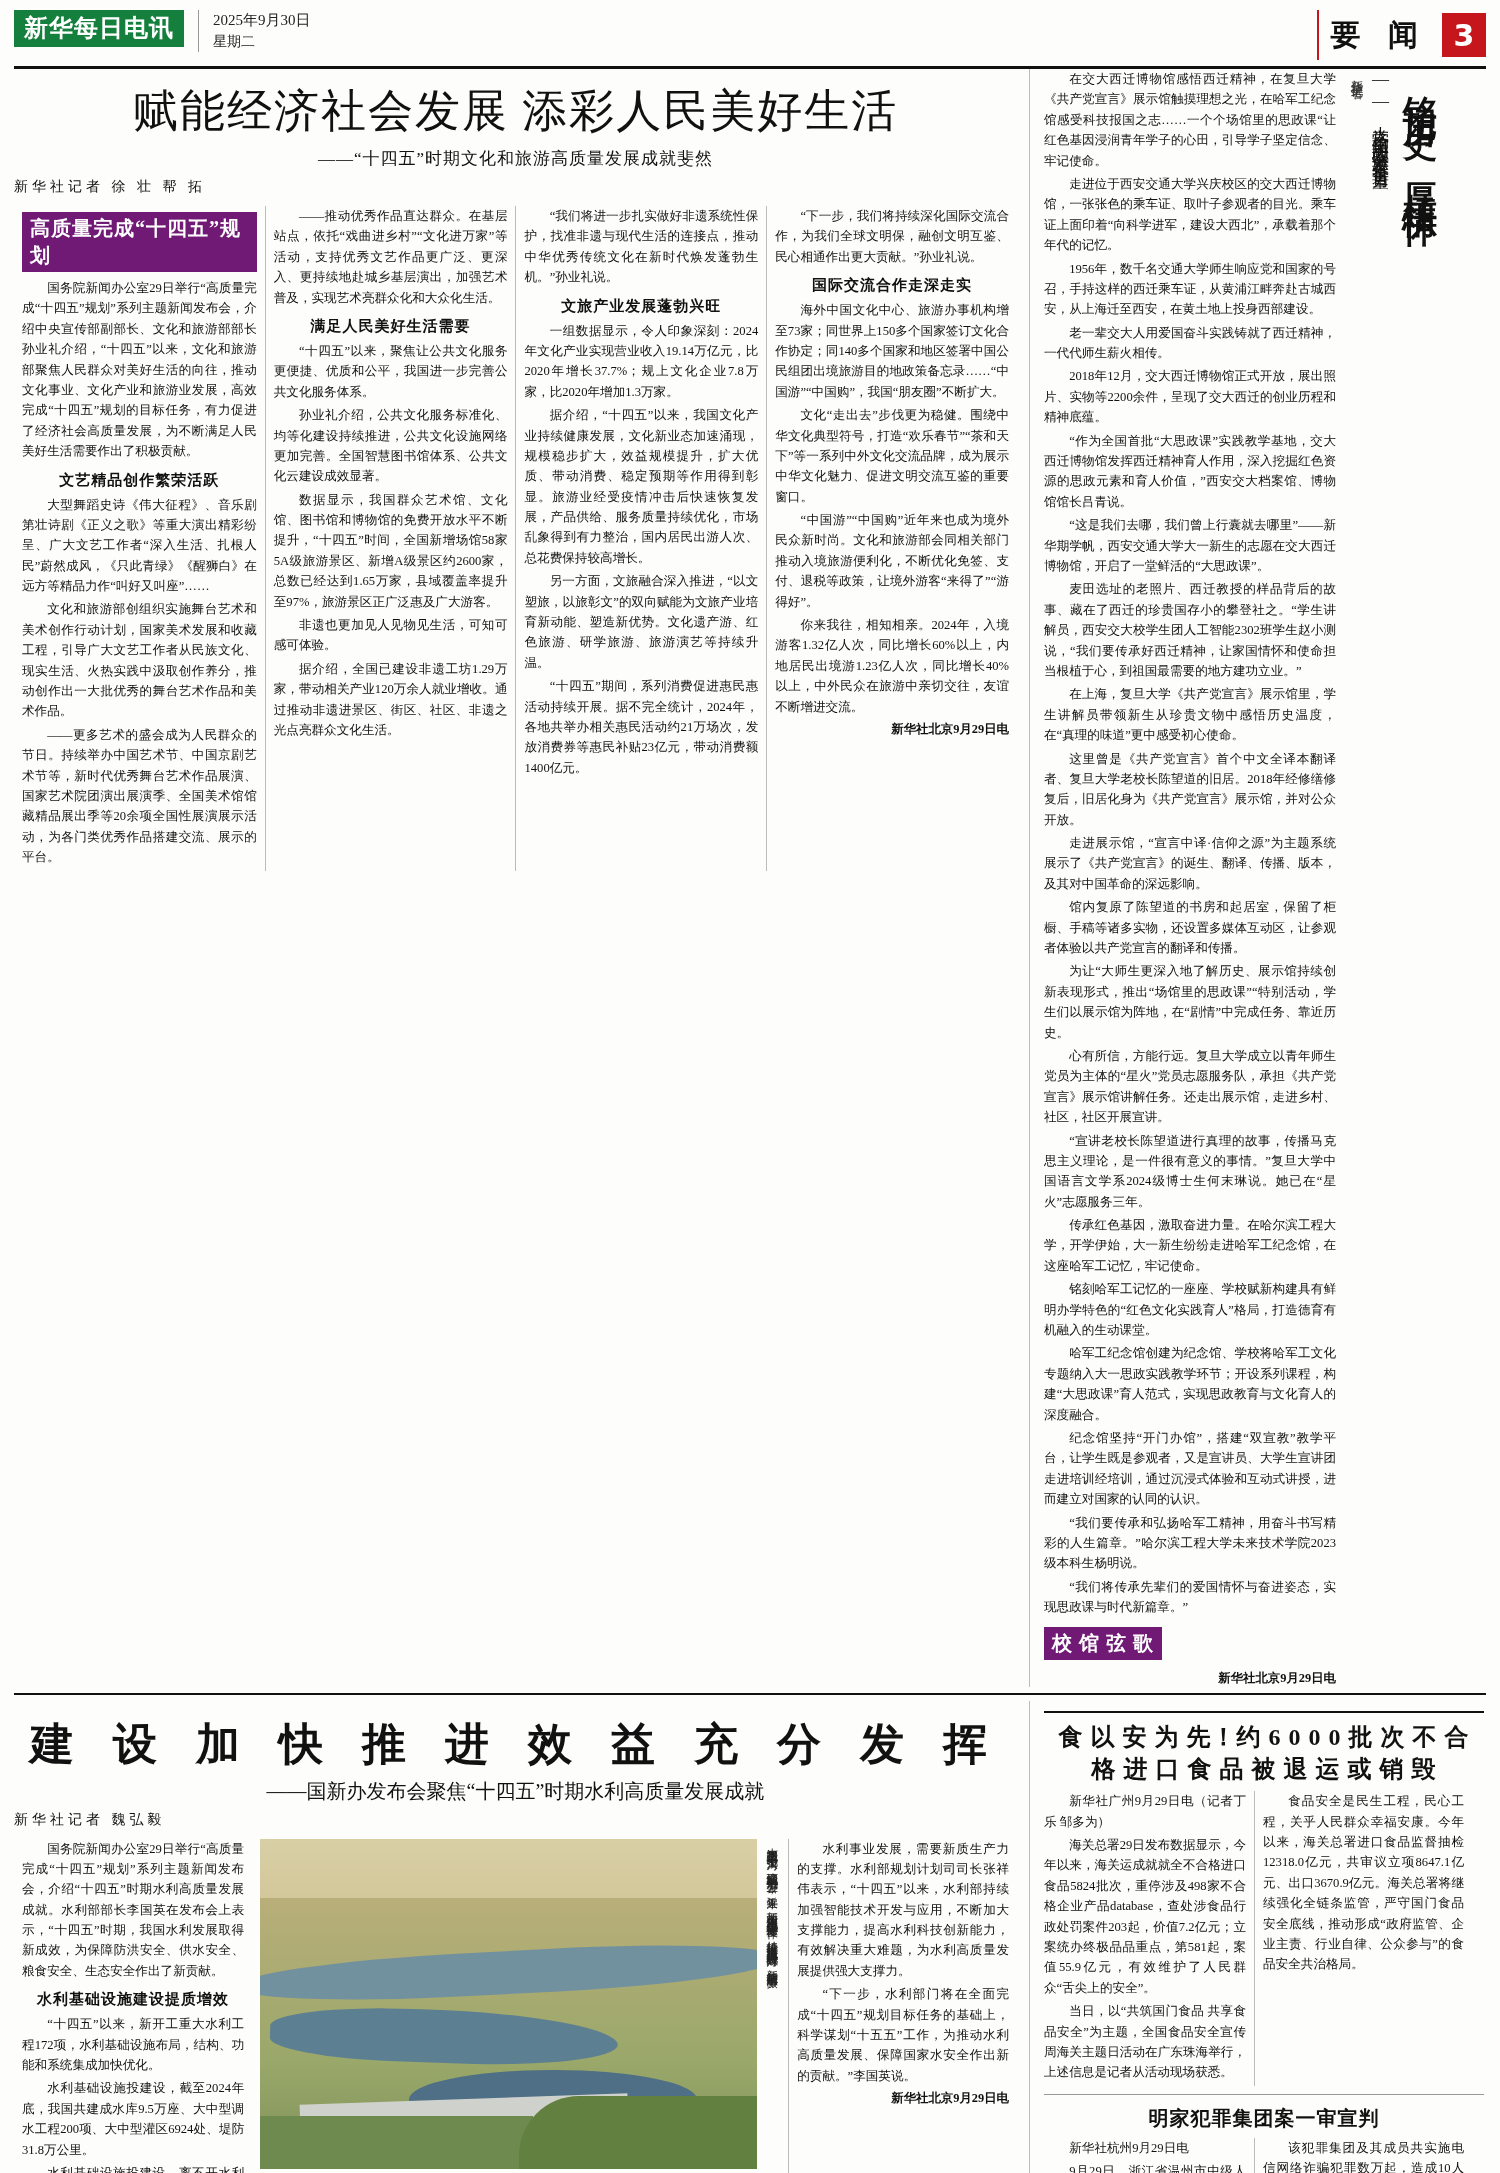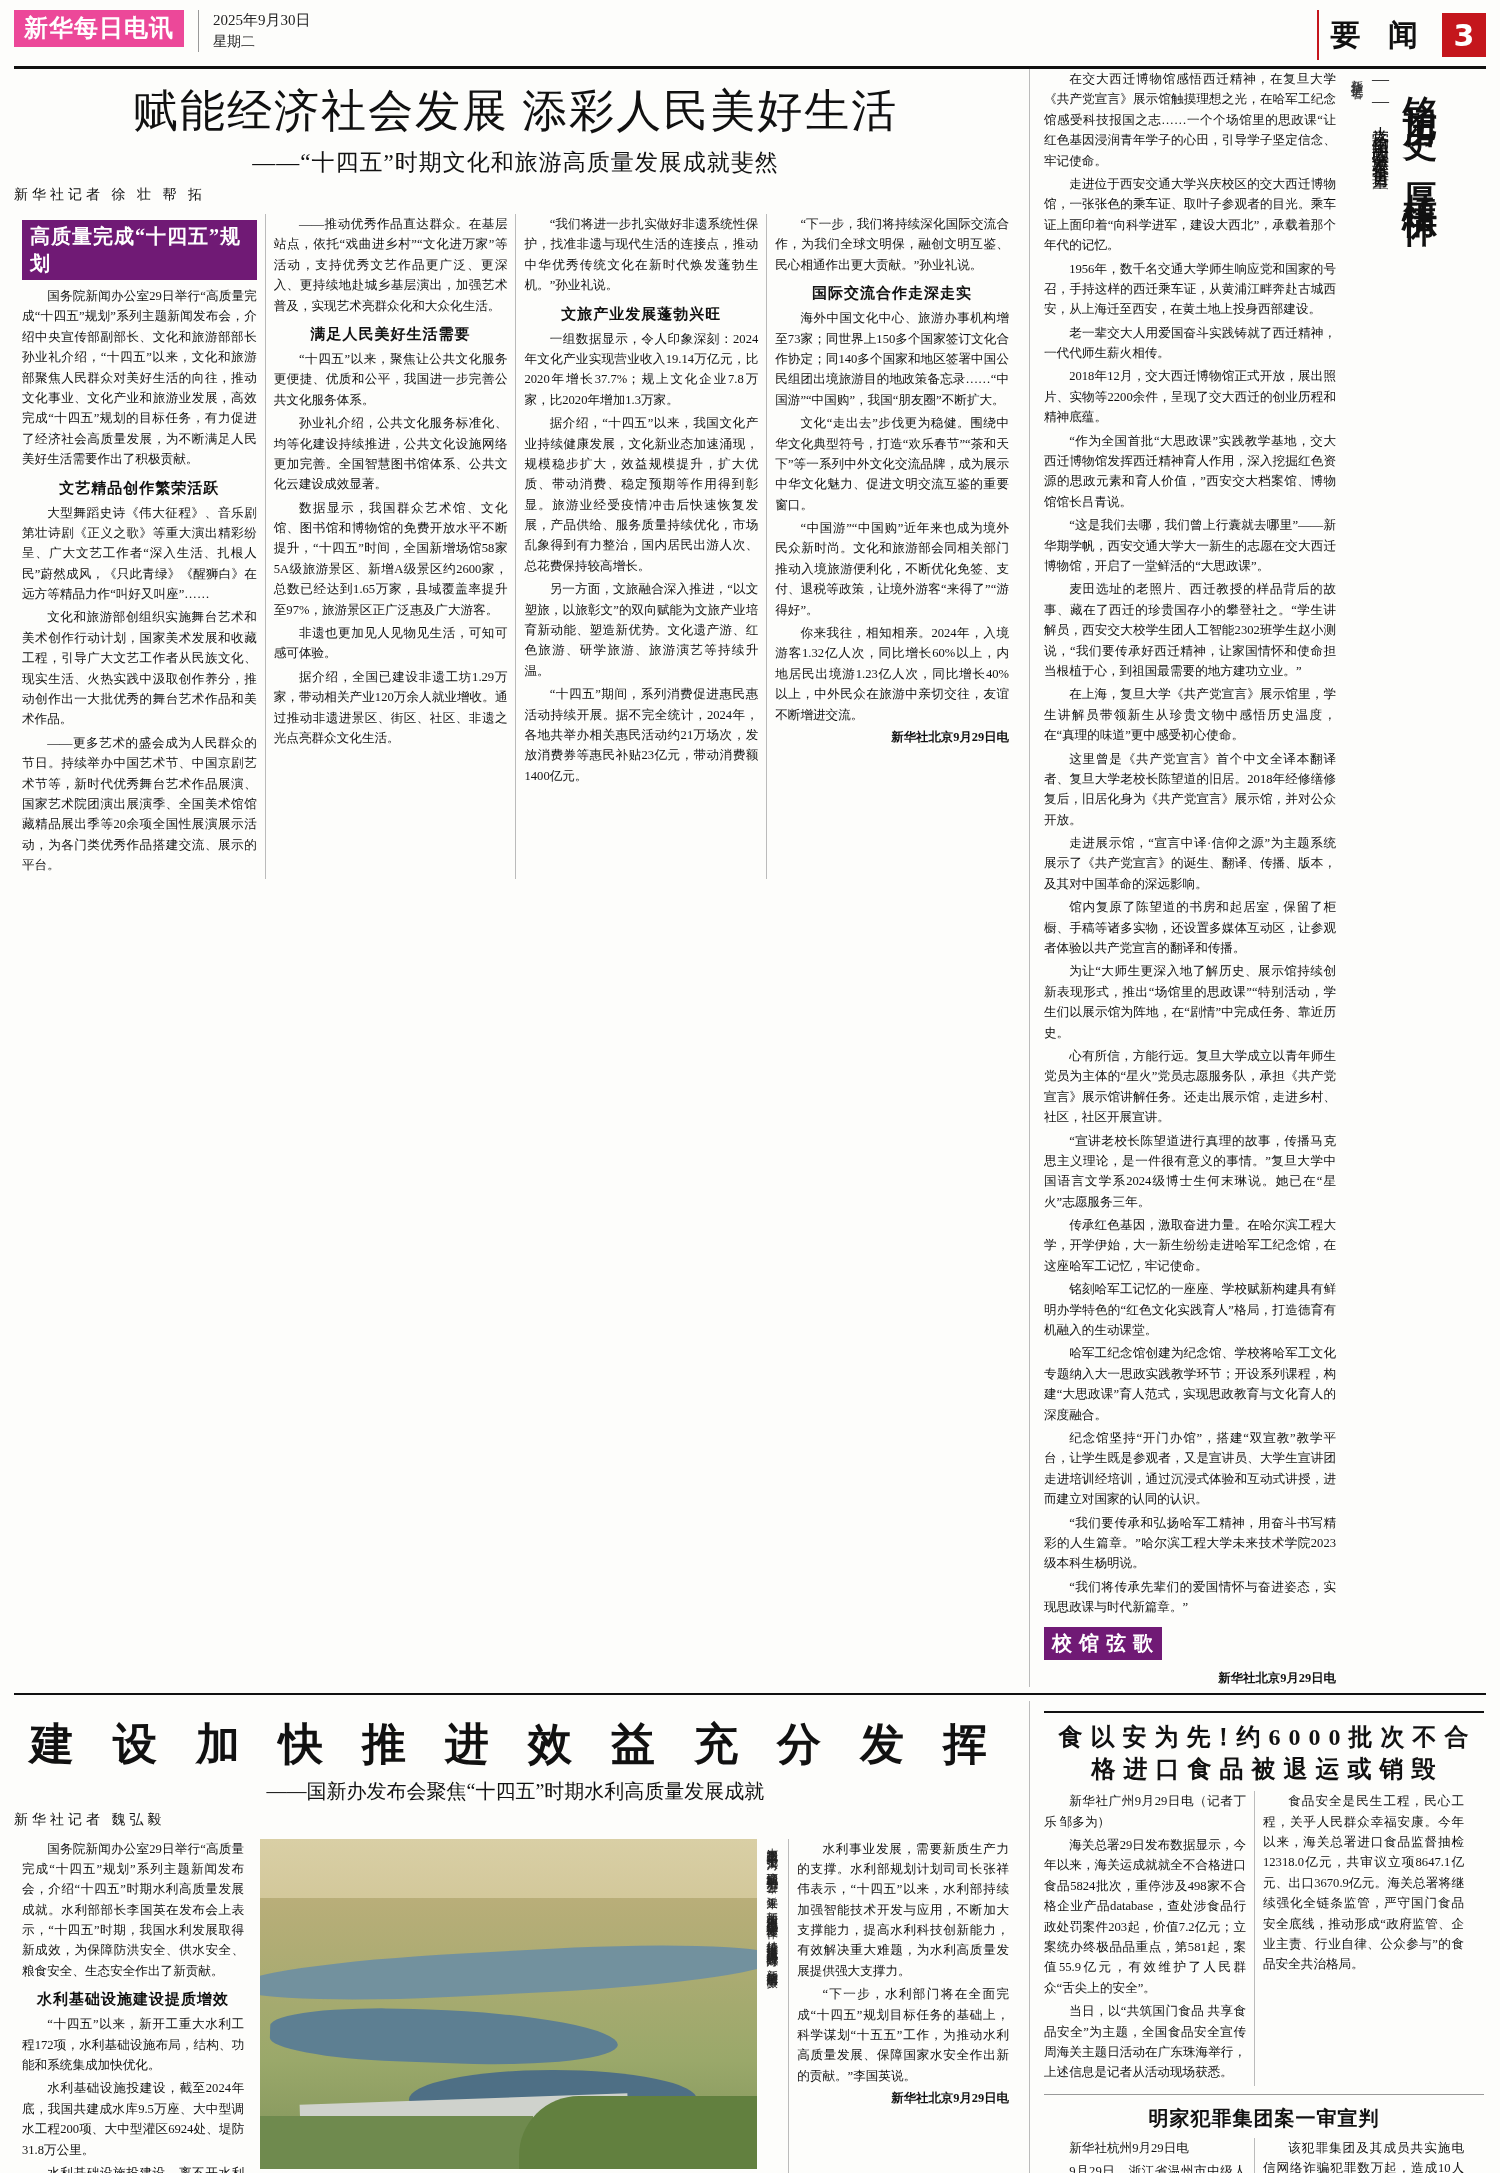--- a/index.html
+++ b/index.html
@@ -10,37 +10,37 @@
     font-family:"Liberation Serif", serif;
     color:#111;
     position:relative;
     overflow:hidden;
   }
   .page { width:1500px; height:2173px; padding:10px 14px 0 14px; position:relative; }
 
   
   .masthead { display:flex; align-items:flex-start; border-bottom:3px solid #111; padding-bottom:6px; }
   .logo {
-    background:#ec4899; color:#fff; font-weight:bold; font-size:24px;
+    background:#15803d; color:#fff; font-weight:bold; font-size:24px;
     padding:6px 10px 7px 10px; letter-spacing:1px; line-height:1;
     font-family:"DejaVu Sans", sans-serif;
   }
   .date-block { margin-left:14px; padding-left:14px; border-left:1px solid #999; font-size:14px; line-height:1.45; color:#222; }
   .date-block div:first-child { font-size:15px; }
   .masthead-spacer { flex:1; }
   .section-title { font-size:30px; font-weight:bold; letter-spacing:10px; padding-right:14px; align-self:center; }
   .page-num { background:#c4161c; color:#fff; font-size:30px; font-weight:bold; width:44px; height:44px;
               display:flex; align-items:center; justify-content:center; align-self:center;
               font-family:"DejaVu Sans", sans-serif; }
   .mast-rule { border-left:2px solid #c4161c; height:50px; margin:0 12px; align-self:center; }
   .col { padding:0 8px; }
   .vline { border-left:1px solid #bbb; }
 
   h1.headline { font-size:45px; font-weight:normal; text-align:center; letter-spacing:2px; margin:12px 0 6px; }
-  .subhead { font-size:23px; text-align:center; margin-bottom:8px; letter-spacing:1px; }
+  .subhead { font-size:17px; text-align:center; margin-bottom:8px; letter-spacing:1px; }
   .byline { font-size:14px; letter-spacing:4px; margin:6px 0 10px; }
 
   p.body { font-size:12.6px; line-height:1.62; text-align:justify; margin:0 0 3px; text-indent:2em; }
   .sub-title { font-size:15px; font-weight:bold; text-align:center; margin:9px 0 5px; letter-spacing:1px; }
   .red-tag { display:inline-block; background:#701a75; color:#fff; font-size:20px; font-weight:bold;
              padding:3px 8px; margin:6px 0 6px; letter-spacing:1px; }
   .dateline { text-align:right; font-size:12.4px; margin-top:4px; font-weight:bold; }
 
   
   .top-area { display:flex; }

